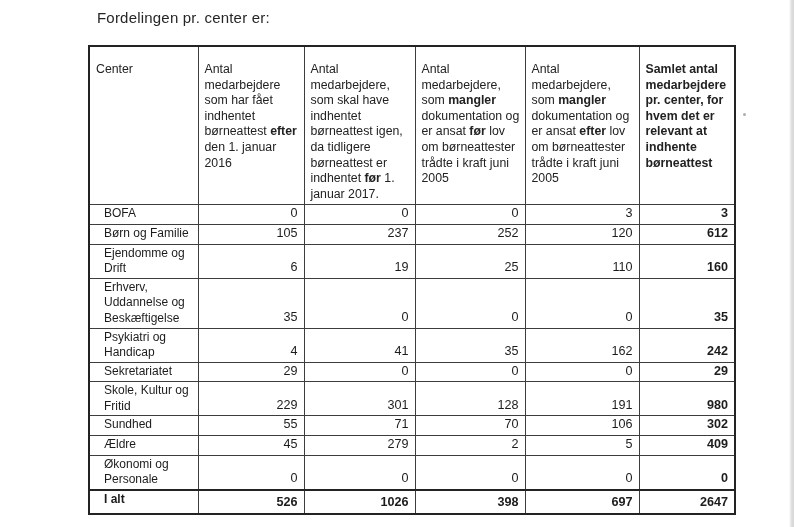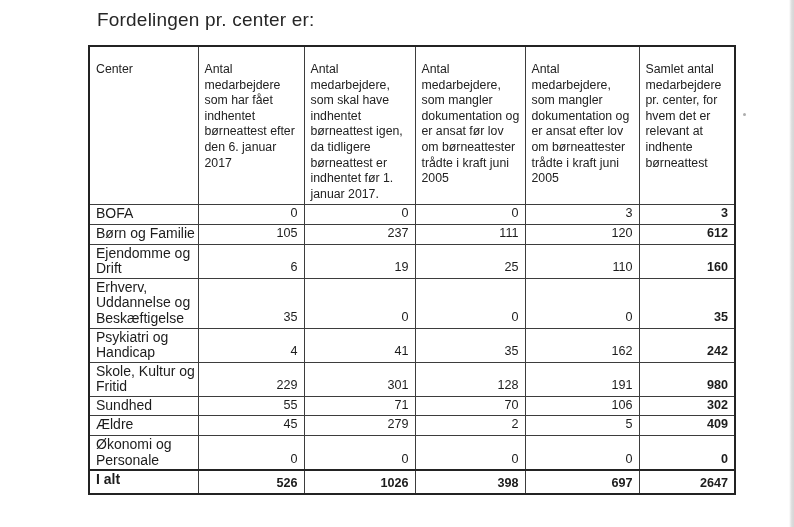--- a/index.html
+++ b/index.html
@@ -12,21 +12,21 @@
     width: 794px;
     height: 527px;
     overflow: hidden;
     font-family: "Liberation Sans", sans-serif;
     color: #1c1c1c;
   }
   .heading {
     position: absolute;
     left: 97px;
     top: 9px;
-    font-size: 19px;
+    font-size: 15px;
     letter-spacing: 0.2px;
     color: #262626;
   }
   table.report {
     position: absolute;
     left: 88px;
     top: 45px;
     width: 646px;
     border-collapse: collapse;
     table-layout: fixed;
@@ -40,26 +40,26 @@
   thead tr { height: 156px; }
   th {
     text-align: left;
     vertical-align: top;
     font-weight: normal;
     font-size: 12.3px;
     line-height: 15.6px;
     padding: 15px 2px 2px 6px;
     color: #222;
   }
-  th b, td b { font-weight: normal; }
+  th b, td b { font-weight: bold; }
   td.name {
     vertical-align: top;
-    font-size: 14px;
+    font-size: 12px;
     line-height: 15.6px;
-    padding: 1px 2px 1px 6px;
+    padding: 1px 2px 1px 14px;
   }
   td.num {
     vertical-align: bottom;
     text-align: right;
     font-size: 12.6px;
     line-height: 15.6px;
     padding: 1px 6px 2px 2px;
   }
   .total-col { font-weight: bold; }
   tr.total-row td {
@@ -97,41 +97,41 @@
     <col style="width:109px">
     <col style="width:106px">
     <col style="width:111px">
     <col style="width:110px">
     <col style="width:114px">
     <col style="width:96px">
   </colgroup>
   <thead>
     <tr>
         <th><span>Center</span></th>
-        <th><span>Antal medarbejdere som har fået indhentet børneattest </span><b>efter</b><span> den 6. januar 2017</span></th>
+        <th><span>Antal medarbejdere som har fået indhentet børneattest </span><b>efter</b><span> den 1. januar 2016</span></th>
         <th><span>Antal medarbejdere, som skal have indhentet børneattest igen, da tidligere børneattest er indhentet </span><b>før</b><span> 1. januar 2017.</span></th>
         <th><span>Antal medarbejdere, som </span><b>mangler</b><span> dokumentation og er ansat </span><b>før</b><span> lov om børneattester trådte i kraft juni 2005</span></th>
         <th><span>Antal medarbejdere, som </span><b>mangler</b><span> dokumentation og er ansat </span><b>efter</b><span> lov om børneattester trådte i kraft juni 2005</span></th>
         <th><b>Samlet antal medarbejdere pr. center, for hvem det er relevant at indhente børneattest</b></th>
       </tr>
   </thead>
   <tbody>
       <tr>
         <td class="name">BOFA</td>
         <td class="num">0</td>
         <td class="num">0</td>
         <td class="num">0</td>
         <td class="num">3</td>
         <td class="num total-col">3</td>
       </tr>
       <tr>
         <td class="name">Børn og Familie</td>
         <td class="num">105</td>
         <td class="num">237</td>
-        <td class="num">111</td>
+        <td class="num">252</td>
         <td class="num">120</td>
         <td class="num total-col">612</td>
       </tr>
       <tr>
         <td class="name">Ejendomme og Drift</td>
         <td class="num">6</td>
         <td class="num">19</td>
         <td class="num">25</td>
         <td class="num">110</td>
         <td class="num total-col">160</td>
@@ -144,20 +144,28 @@
         <td class="num">0</td>
         <td class="num total-col">35</td>
       </tr>
       <tr>
         <td class="name">Psykiatri og Handicap</td>
         <td class="num">4</td>
         <td class="num">41</td>
         <td class="num">35</td>
         <td class="num">162</td>
         <td class="num total-col">242</td>
+      </tr>
+      <tr>
+        <td class="name">Sekretariatet</td>
+        <td class="num">29</td>
+        <td class="num">0</td>
+        <td class="num">0</td>
+        <td class="num">0</td>
+        <td class="num total-col">29</td>
       </tr>
       <tr>
         <td class="name">Skole, Kultur og Fritid</td>
         <td class="num">229</td>
         <td class="num">301</td>
         <td class="num">128</td>
         <td class="num">191</td>
         <td class="num total-col">980</td>
       </tr>
       <tr>

